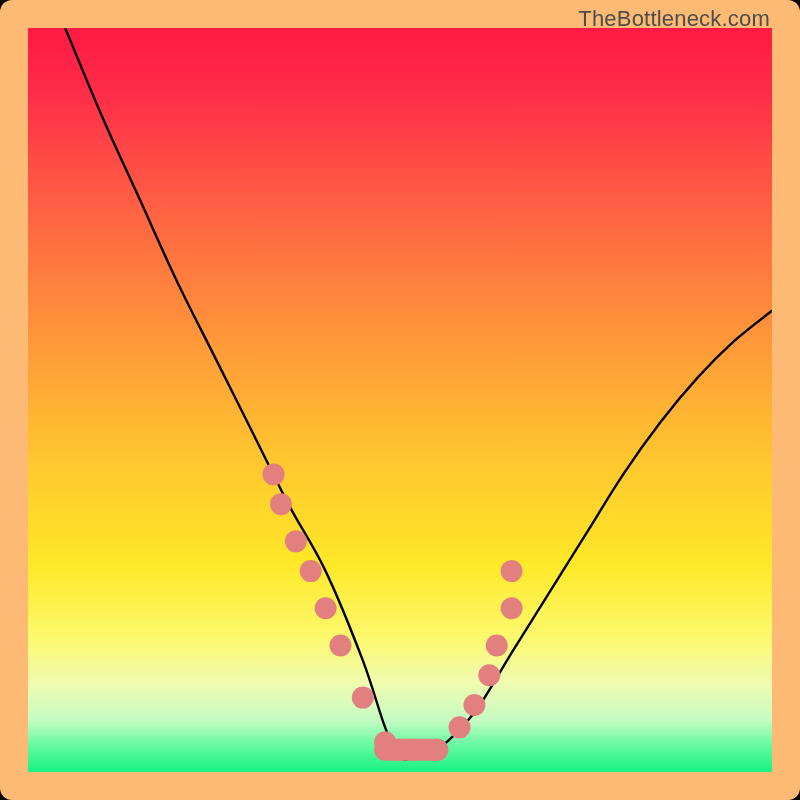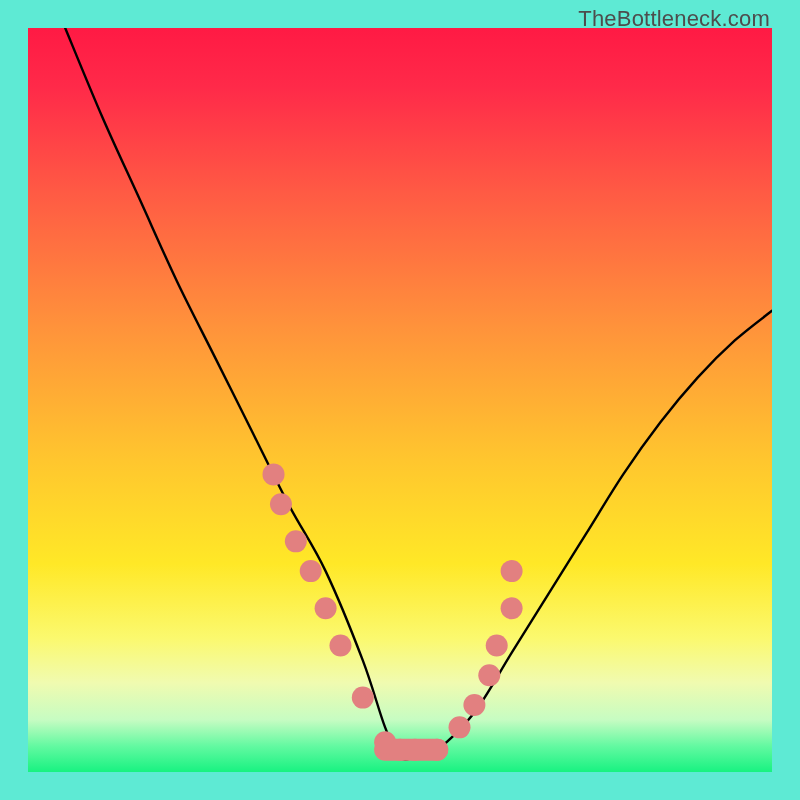--- a/index.html
+++ b/index.html
@@ -9,21 +9,22 @@
     height: 800px;
     overflow: hidden;
     background: #000;
     font-family: Arial, Helvetica, sans-serif;
   }
   .frame {
     position: absolute;
     top: 0; left: 0;
     width: 800px;
     height: 800px;
-    background: #5eead4;
+    background: #fdba74;
+    border-radius: 12px;
   }
   .plot {
     position: absolute;
     top: 28px;
     left: 28px;
     width: 744px;
     height: 744px;
     overflow: hidden;
   }
   .gradient-bg {

